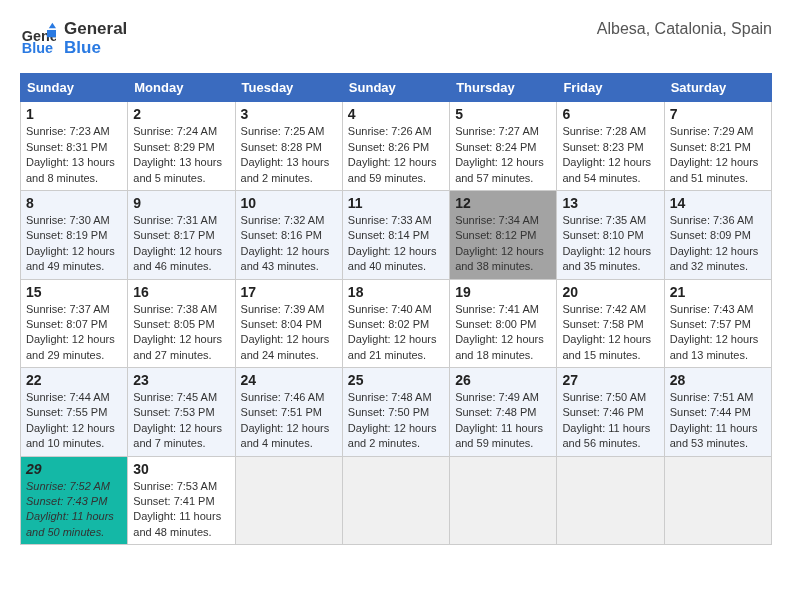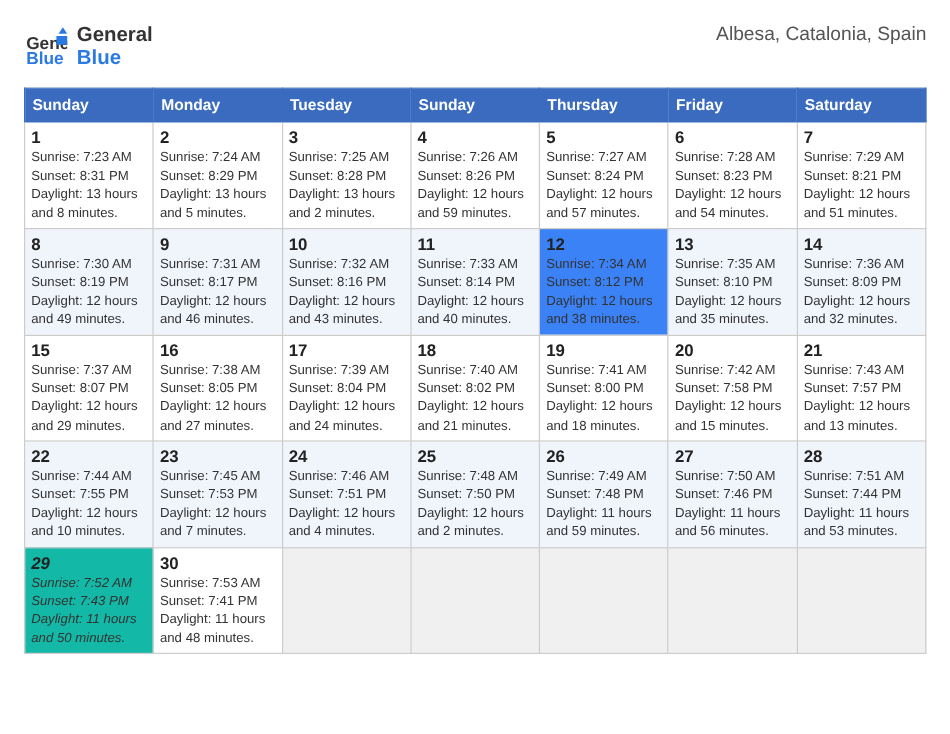--- a/index.html
+++ b/index.html
@@ -173,21 +173,21 @@
         <div class="day-info">
           Sunrise: 7:32 AM<br>Sunset: 8:16 PM<br>Daylight: 12 hours and 43 minutes.
         </div>
         </td>
         <td style="background: rgb(240, 244, 251);">
           <span class="day-num">11</span>
         <div class="day-info">
           Sunrise: 7:33 AM<br>Sunset: 8:14 PM<br>Daylight: 12 hours and 40 minutes.
         </div>
         </td>
-        <td style="background: #3b82f6;">
+        <td style="background: #a3a3a3;">
           <span class="day-num">12</span>
         <div class="day-info">
           Sunrise: 7:34 AM<br>Sunset: 8:12 PM<br>Daylight: 12 hours and 38 minutes.
         </div>
         </td>
         <td style="background: rgb(240, 244, 251);">
           <span class="day-num">13</span>
         <div class="day-info">
           Sunrise: 7:35 AM<br>Sunset: 8:10 PM<br>Daylight: 12 hours and 35 minutes.
         </div>

